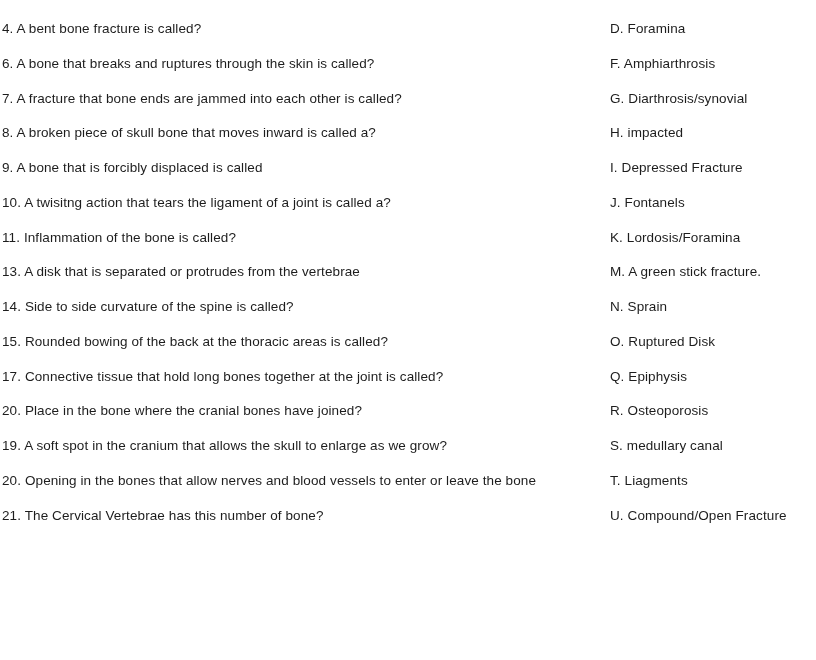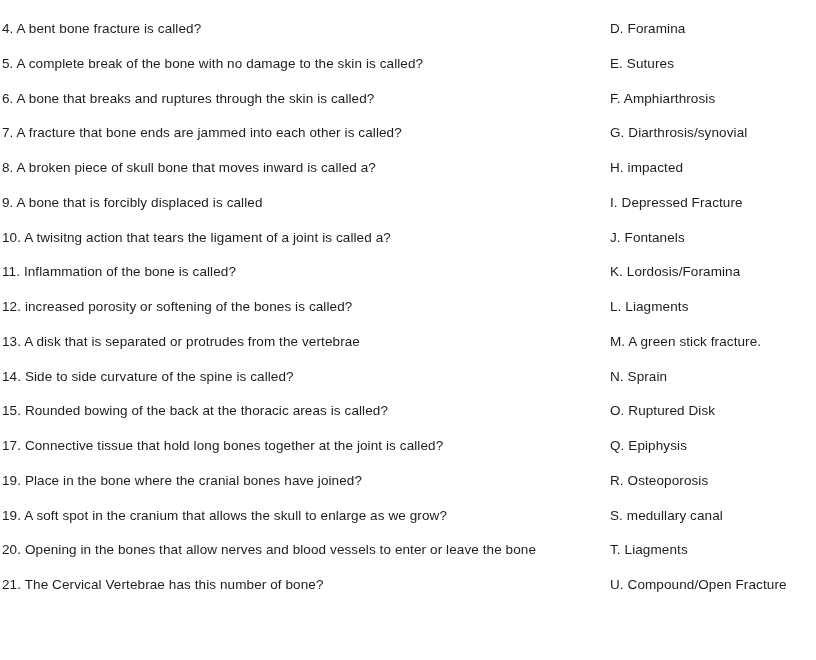--- a/index.html
+++ b/index.html
@@ -43,24 +43,20 @@
 </head>
 <body>
 
 <div class="page">
   <div id="rows">
       <div class="row">
         <div class="q">4. A bent bone fracture is called?</div>
         <div class="a">D. Foramina</div>
       </div>
       <div class="row">
-        <div class="q">5. A complete break of the bone with no damage to the skin is called?</div>
-        <div class="a">E. Sutures</div>
-      </div>
-      <div class="row">
         <div class="q">6. A bone that breaks and ruptures through the skin is called?</div>
         <div class="a">F. Amphiarthrosis</div>
       </div>
       <div class="row">
         <div class="q">7. A fracture that bone ends are jammed into each other is called?</div>
         <div class="a">G. Diarthrosis/synovial</div>
       </div>
       <div class="row">
         <div class="q">8. A broken piece of skull bone that moves inward is called a?</div>
         <div class="a">H. impacted</div>
@@ -71,41 +67,37 @@
       </div>
       <div class="row">
         <div class="q">10. A twisitng action that tears the ligament of a joint is called a?</div>
         <div class="a">J. Fontanels</div>
       </div>
       <div class="row">
         <div class="q">11. Inflammation of the bone is called?</div>
         <div class="a">K. Lordosis/Foramina</div>
       </div>
       <div class="row">
-        <div class="q">12. increased porosity or softening of the bones is called?</div>
-        <div class="a">L. Liagments</div>
-      </div>
-      <div class="row">
         <div class="q">13. A disk that is separated or protrudes from the vertebrae</div>
         <div class="a">M. A green stick fracture.</div>
       </div>
       <div class="row">
         <div class="q">14. Side to side curvature of the spine is called?</div>
         <div class="a">N. Sprain</div>
       </div>
       <div class="row">
         <div class="q">15. Rounded bowing of the back at the thoracic areas is called?</div>
         <div class="a">O. Ruptured Disk</div>
       </div>
       <div class="row">
         <div class="q">17. Connective tissue that hold long bones together at the joint is called?</div>
         <div class="a">Q. Epiphysis</div>
       </div>
       <div class="row">
-        <div class="q">19. Place in the bone where the cranial bones have joined?</div>
+        <div class="q">20. Place in the bone where the cranial bones have joined?</div>
         <div class="a">R. Osteoporosis</div>
       </div>
       <div class="row">
         <div class="q">19. A soft spot in the cranium that allows the skull to enlarge as we grow?</div>
         <div class="a">S. medullary canal</div>
       </div>
       <div class="row">
         <div class="q">20. Opening in the bones that allow nerves and blood vessels to enter or leave the bone</div>
         <div class="a">T. Liagments</div>
       </div>

